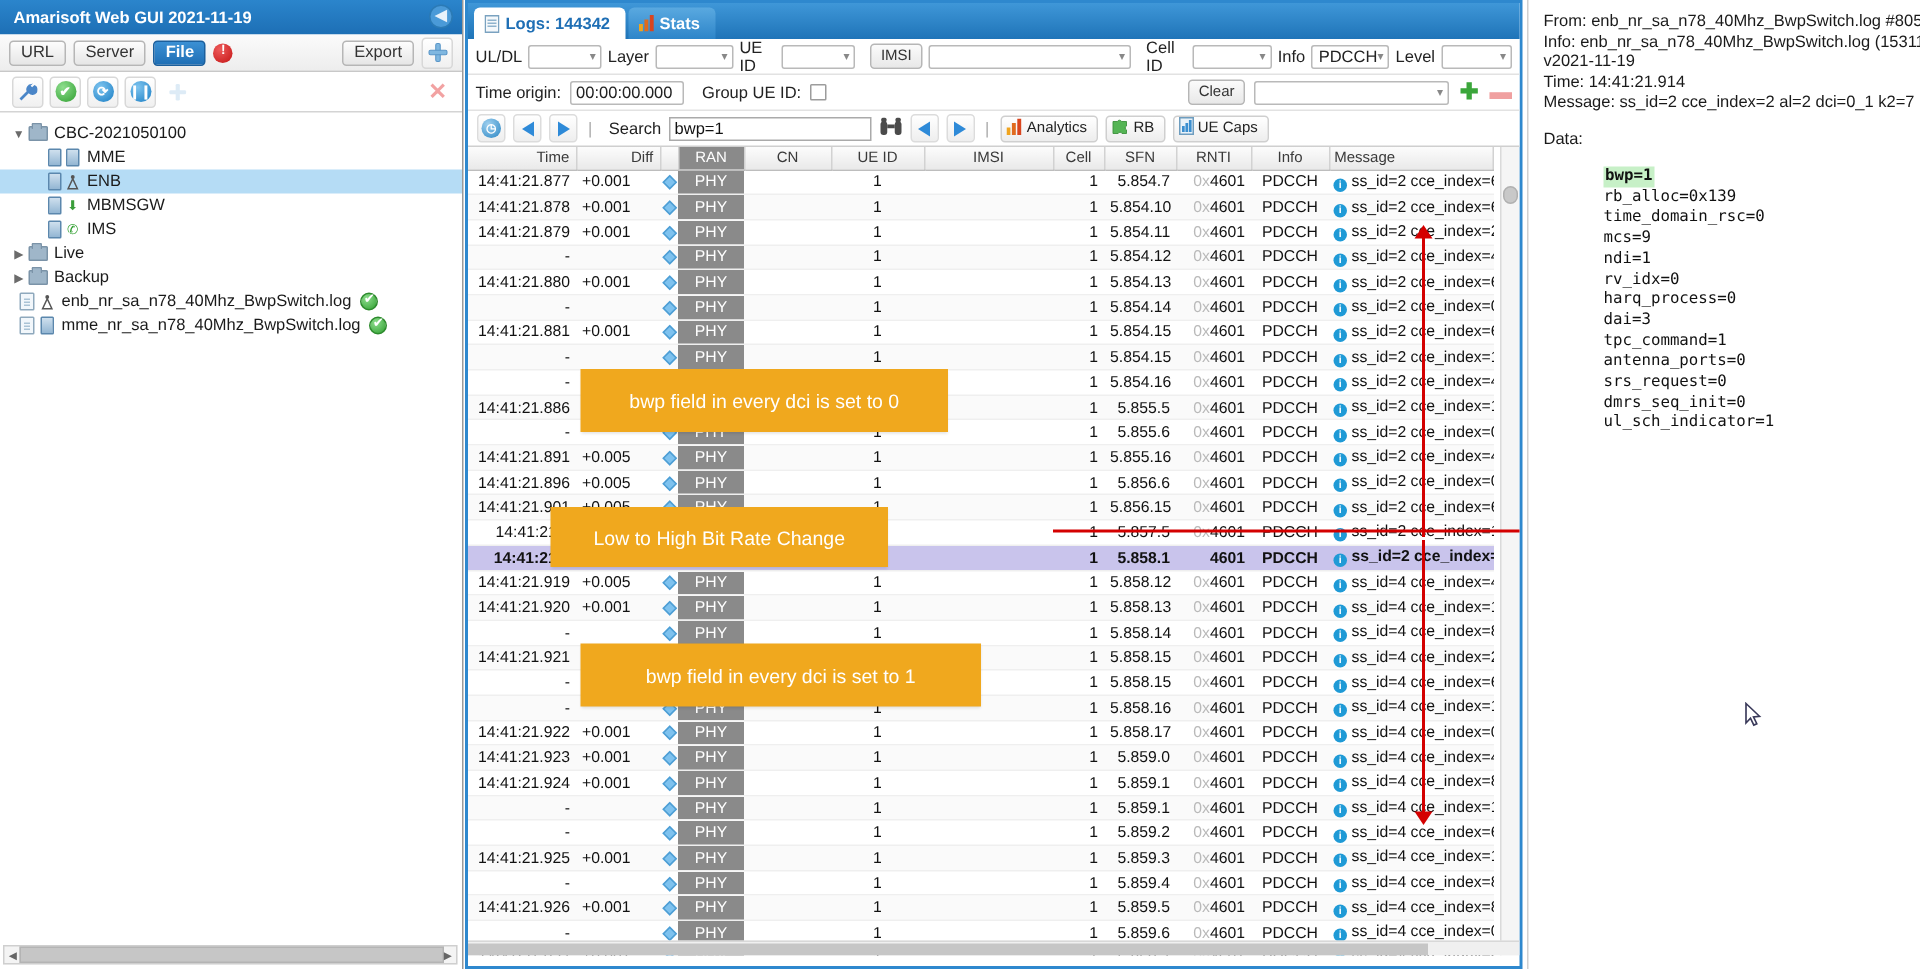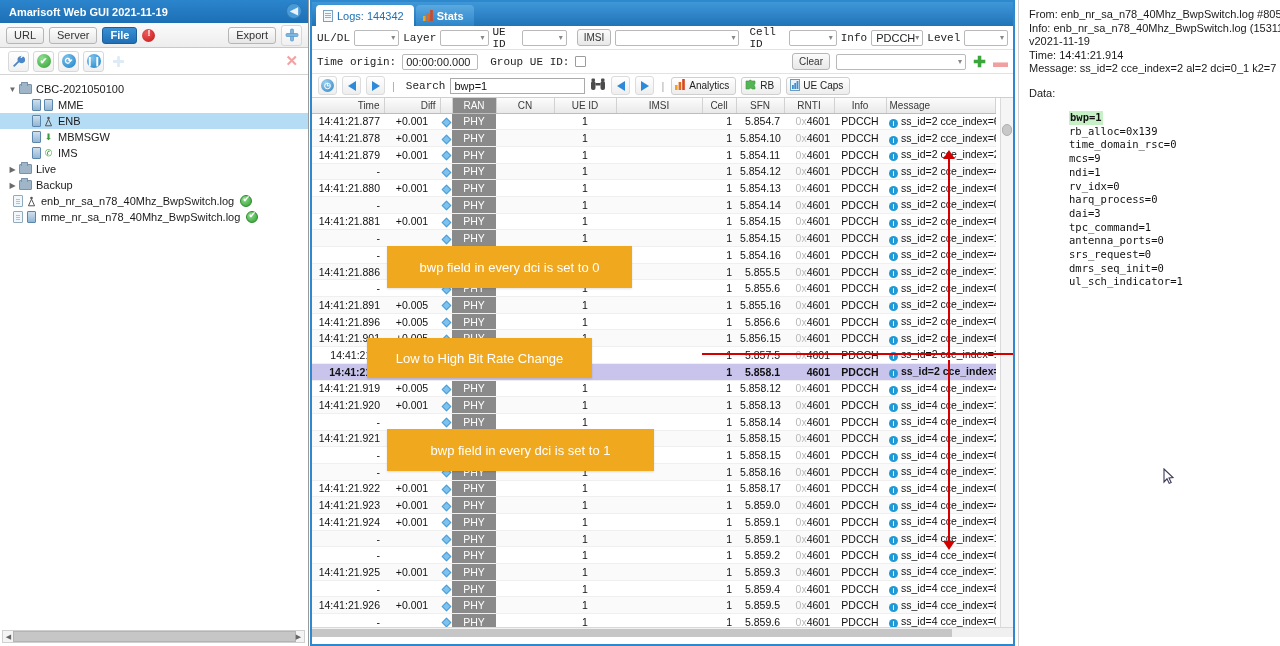--- a/index.html
+++ b/index.html
@@ -163,30 +163,30 @@
   }
   .tabbar {
     height: 24px; background: linear-gradient(#3f97d8, #1f74b8);
     display: flex; align-items: flex-end; padding-left: 4px;
   }
   .tab {
     height: 21px; padding: 0 10px 0 7px; margin-right: 2px;
     display: flex; align-items: center; gap: 4px;
     border-radius: 4px 4px 0 0; font-size: 11px; cursor: pointer;
   }
-  .tab.on { background: #ffffff; color: #1f6fb5; font-weight: normal; }
+  .tab.on { background: #ffffff; color: #1f6fb5; font-weight: bold; }
   .tab.off { background: linear-gradient(#5aa9e0, #2d85c9); color: #ffffff; font-weight: bold; }
   .tabicon { width: 10px; height: 12px; flex: none; }
 
   .filterbar {
     height: 24px; border-bottom: 1px solid #e2e2e2;
     display: flex; align-items: center; gap: 4px; padding: 0 5px;
     background: #fff;
   }
-  .flabel { font-size: 11px; color: #222; font-family: Liberation Mono, monospace; }
+  .flabel { font-size: 11px; color: #222; }
   .fsel {
     height: 16px; background: #fff;
     border: 1px solid #b9b9b9; border-radius: 2px;
     display: flex; align-items: center; justify-content: flex-end;
     padding-right: 3px; font-size: 10px; color: #777; cursor: pointer;
   }
   .fsel span.val { flex: 1; text-align: left; padding-left: 4px;
                    color: #222; font-size: 11px; }
   .caret { font-size: 8px; color: #888; }
   .gbtn {
@@ -260,21 +260,21 @@
   table.logs th.lft { text-align: left; }
   table.logs th.ranh { background: #7f7f7f; color: #fff; }
   table.logs td {
     height: 16.7px; font-size: 10.5px; color: #111;
     border-bottom: 1px solid #efefef;
     padding: 0 4px; white-space: nowrap; overflow: hidden;
   }
   tr.alt td { background: #fafafa; }
   tr.hl td { background: #c9c4ec !important; font-weight: bold; }
   .c-time  { width: 72px; text-align: right; }
-  .c-diff  { width: 56px; text-align: center; }
+  .c-diff  { width: 56px; text-align: left; }
   .c-dico  { width: 12px; text-align: center; padding: 0 !important; }
   .c-ran   { width: 44px; text-align: center; background: #8a8a8a !important;
              color: #fff !important; font-size: 10px; }
   .c-cn    { width: 58px; text-align: center; }
   .c-ueid  { width: 62px; text-align: center; }
   .c-imsi  { width: 86px; text-align: center; }
   .c-cell  { width: 34px; text-align: right; }
   .c-sfn   { width: 48px; text-align: right; }
   .c-rnti  { width: 50px; text-align: right; }
   .c-info  { width: 52px; text-align: center; }

